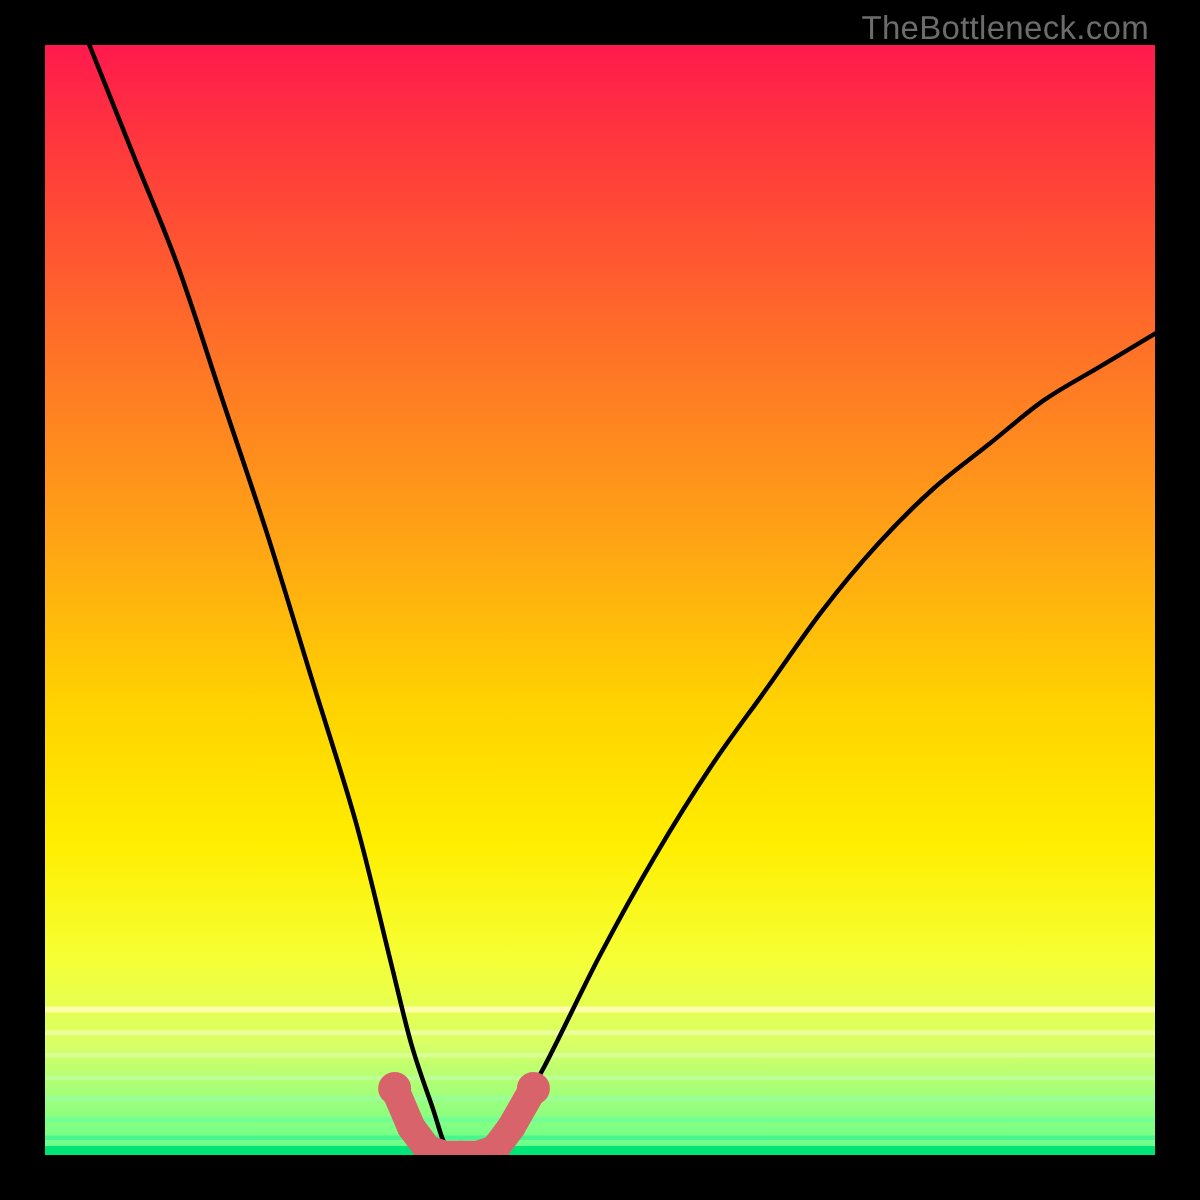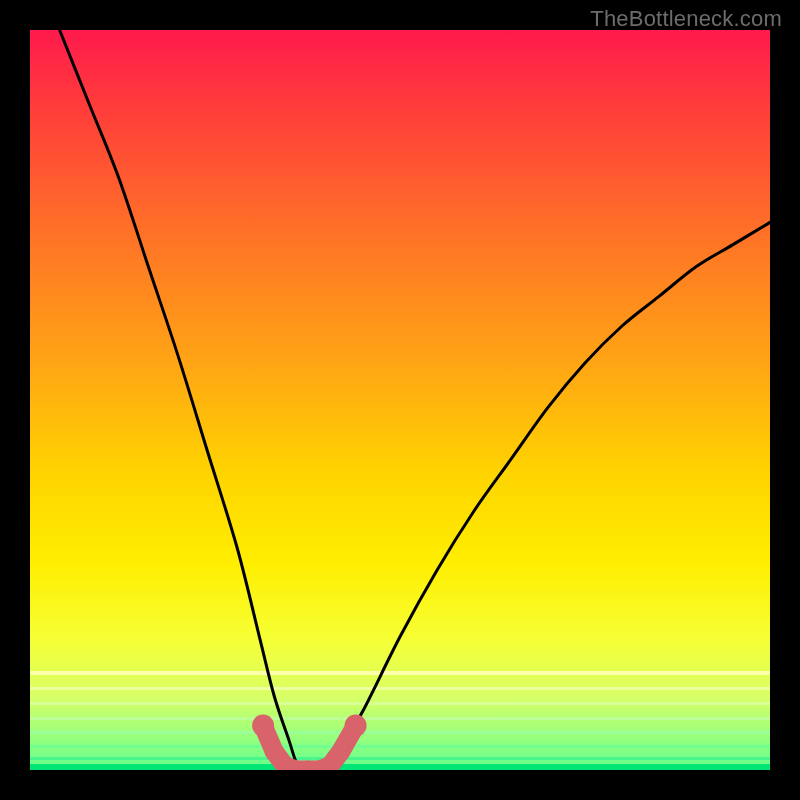--- a/index.html
+++ b/index.html
@@ -54,21 +54,21 @@
   .s3 { bottom: 65px; height: 3px; background: rgba(220,255,160,0.8); }
   .s4 { bottom: 50px; height: 3px; background: rgba(190,255,160,0.8); }
   .s5 { bottom: 36px; height: 3px; background: rgba(150,255,160,0.85); }
   .s6 { bottom: 22px; height: 3px; background: rgba(110,255,150,0.9); }
   .s7 { bottom: 10px; height: 3px; background: rgba(70,245,140,0.95); }
   .s8 { bottom: 0px;  height: 6px; background: #00e676; }
 
   .watermark {
     position: absolute;
     top: 6px;
-    right: 18px;
+    right: 34px;
     color: #6c6c6c;
     font-size: 22px;
     font-weight: 500;
     letter-spacing: 0.2px;
     user-select: none;
     text-align: center;
   }
 
   svg.curve {
     position: absolute;

